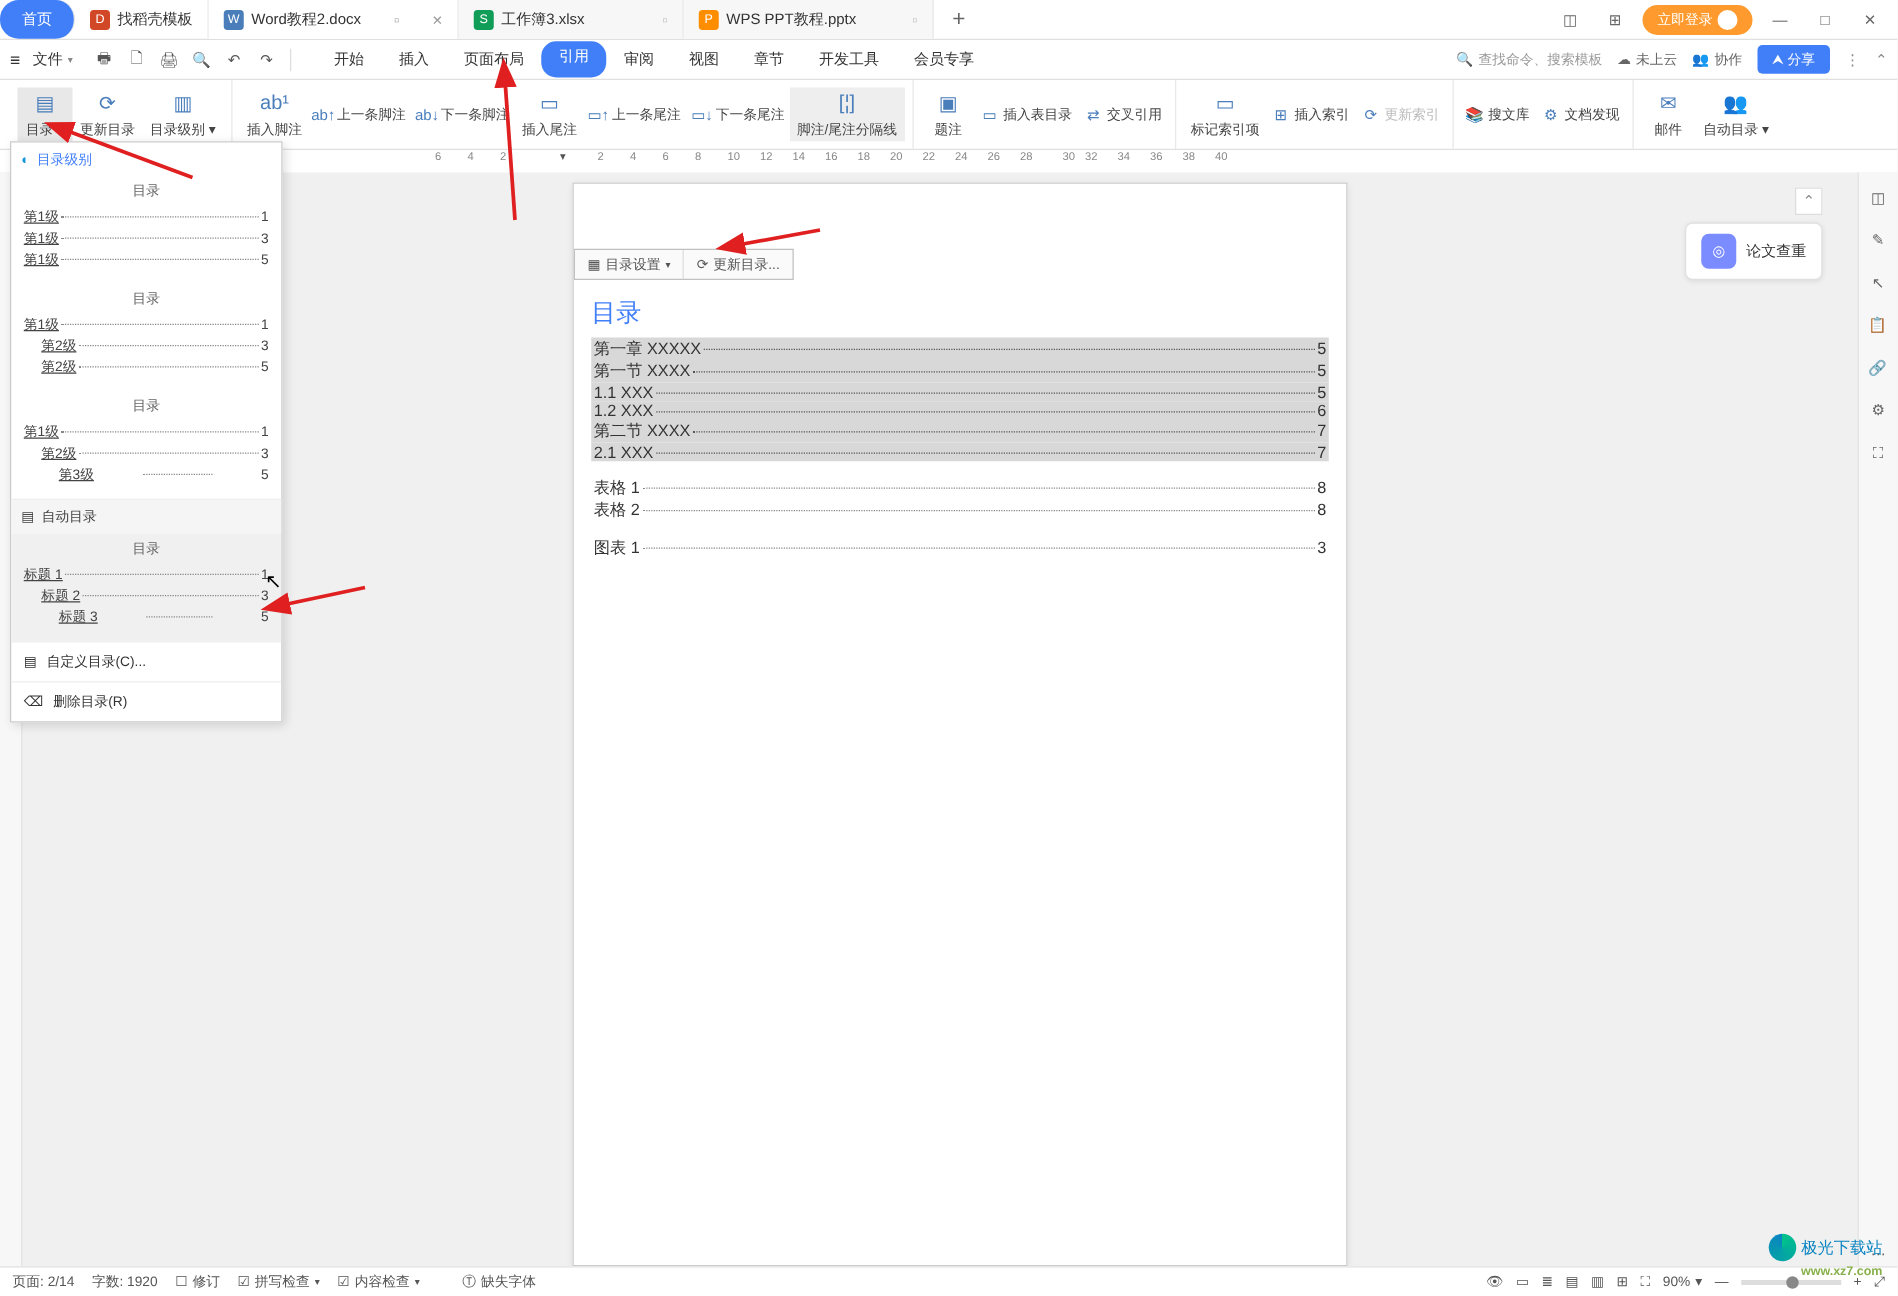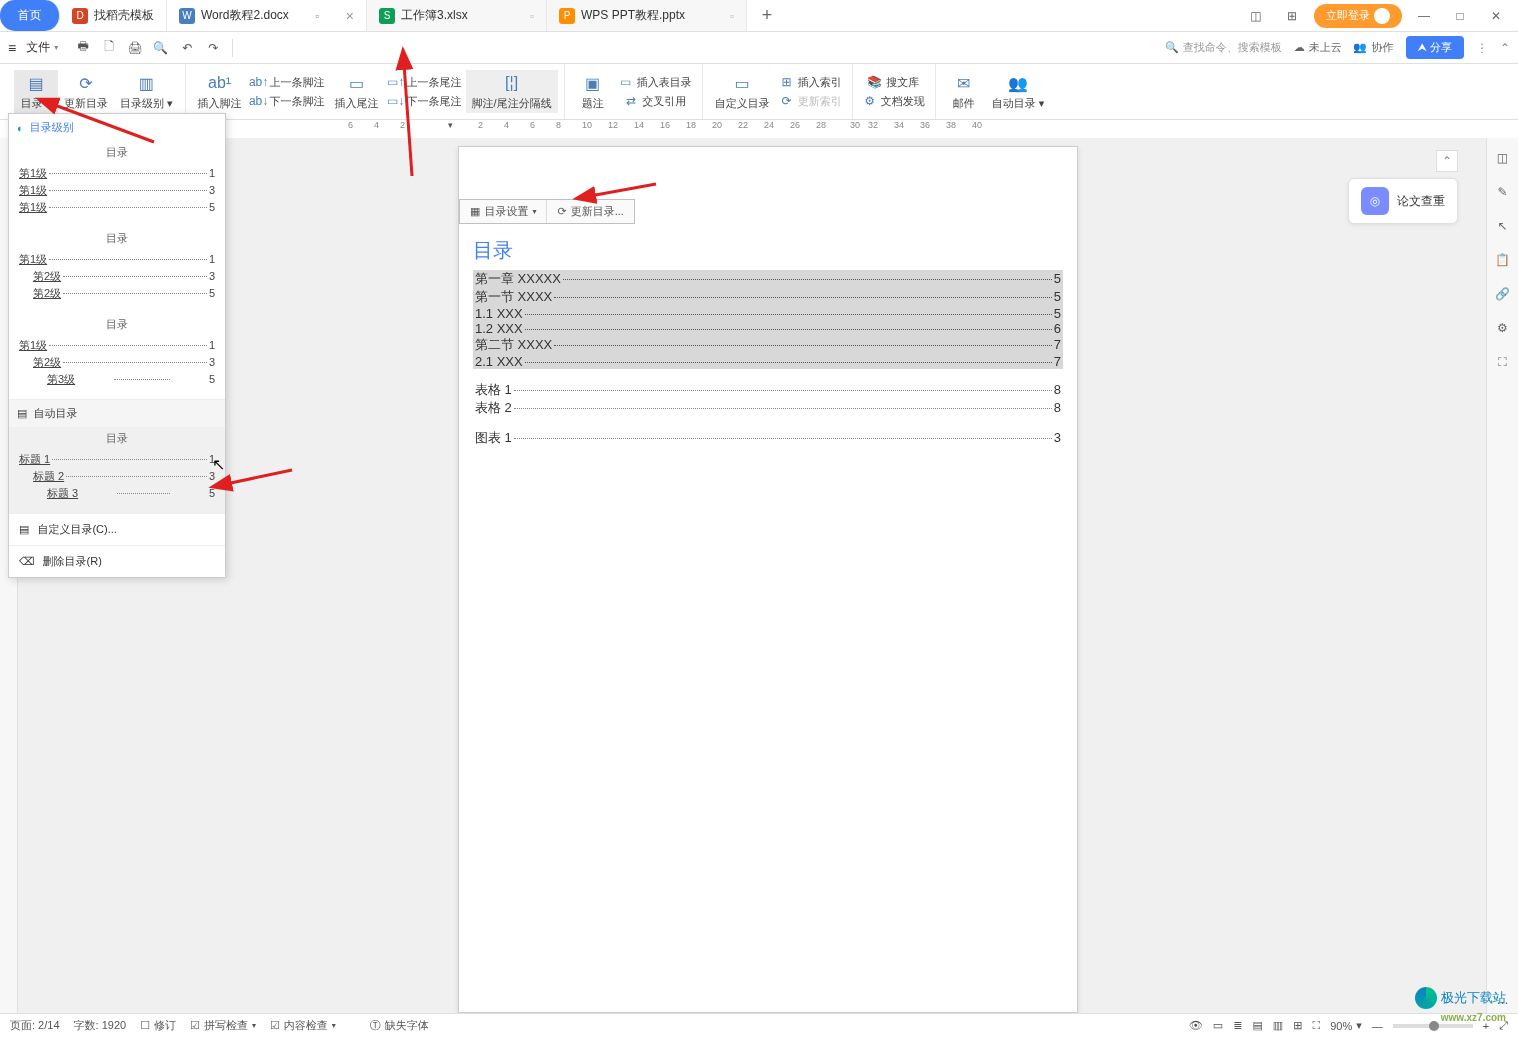--- a/index.html
+++ b/index.html
@@ -39,21 +39,21 @@
 
 
 .ribbon { height: 56px; display: flex; align-items: center; padding: 0 8px; gap: 0; border-bottom: 1px solid #e0e0e0; }
 .ribbon-group { display: flex; align-items: center; padding: 0 6px; height: 100%; }
 .ribbon-group.sep-after { border-right: 1px solid #e8e8e8; }
 .ribbon-item { display: flex; flex-direction: column; align-items: center; justify-content: center; padding: 2px 6px; gap: 2px; cursor: pointer; font-size: 11px; color: #444; min-width: 44px; }
 .ribbon-item.pressed { background: #e8e8e8; }
 .ribbon-item .ricon { width: 22px; height: 22px; display: flex; align-items: center; justify-content: center; color: #4a7ebb; font-size: 16px; }
 .ribbon-item.small { flex-direction: row; min-width: 0; padding: 1px 4px; gap: 4px; font-size: 11px; }
 .ribbon-item.small .ricon { width: 14px; height: 14px; font-size: 12px; }
-.ribbon-stack { display: flex; flex-direction: column; gap: 2px; }
+.ribbon-stack { display: flex; gap: 2px; }
 
 
 .main { position: absolute; top: 138px; bottom: 24px; left: 0; right: 0; background: #f0f0f0; display: flex; }
 .gutter-left { width: 18px; background: #f7f7f7; border-right: 1px solid #e0e0e0; }
 
 
 .toc-dropdown { position: absolute; top: 113px; left: 8px; width: 218px; background: #fff; border: 1px solid #ccc; box-shadow: 2px 2px 8px rgba(0,0,0,0.15); z-index: 100; font-size: 11px; }
 .toc-dropdown .section-hd { display: flex; align-items: center; gap: 6px; padding: 6px 8px; color: #417ff9; }
 .toc-dropdown .preview { padding: 4px 10px 10px; }
 .toc-dropdown .preview .title { text-align: center; color: #666; margin-bottom: 6px; }
@@ -159,20 +159,31 @@
     </div>
   <div class="qat">
     <div class="qat-item">🖶</div>
     <div class="qat-item">🗋</div>
     <div class="qat-item">🖨</div>
     <div class="qat-item">🔍</div>
     <div class="qat-item">↶</div>
     <div class="qat-item">↷</div>
   </div>
   <div class="sep"></div>
+  <div class="menu-tabs">
+    <div class="menu-tab">开始</div>
+    <div class="menu-tab">插入</div>
+    <div class="menu-tab">页面布局</div>
+    <div class="menu-tab active">引用</div>
+    <div class="menu-tab">审阅</div>
+    <div class="menu-tab">视图</div>
+    <div class="menu-tab">章节</div>
+    <div class="menu-tab">开发工具</div>
+    <div class="menu-tab">会员专享</div>
+  </div>
   <div class="menu-right">
     <div class="search-box">
       <span>🔍</span>
       <span>查找命令、搜索模板</span>
     </div>
     <div class="cloud-btn">
         <span>☁</span>
         <span>未上云</span>
       </div>
     <div class="cloud-btn">
@@ -246,21 +257,21 @@
         </div>
       <div class="ribbon-item small">
           <div class="ricon">⇄</div>
           <span>交叉引用</span>
         </div>
     </div>
   </div>
   <div class="ribbon-group sep-after">
     <div class="ribbon-item">
         <div class="ricon">▭</div>
-        <span>自定义目录</span>
+        <span>标记索引项</span>
       </div>
     <div class="ribbon-stack">
       <div class="ribbon-item small">
           <div class="ricon">⊞</div>
           <span>插入索引</span>
         </div>
       <div class="ribbon-item small" style="color:#bbb">
           <div class="ricon">⟳</div>
           <span>更新索引</span>
         </div>

